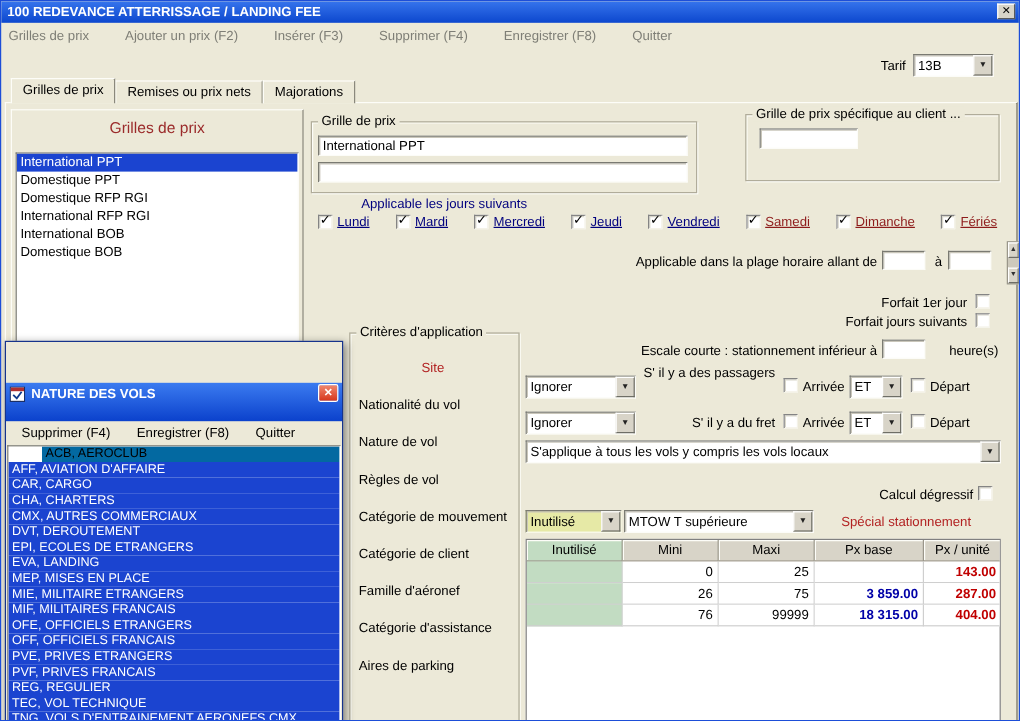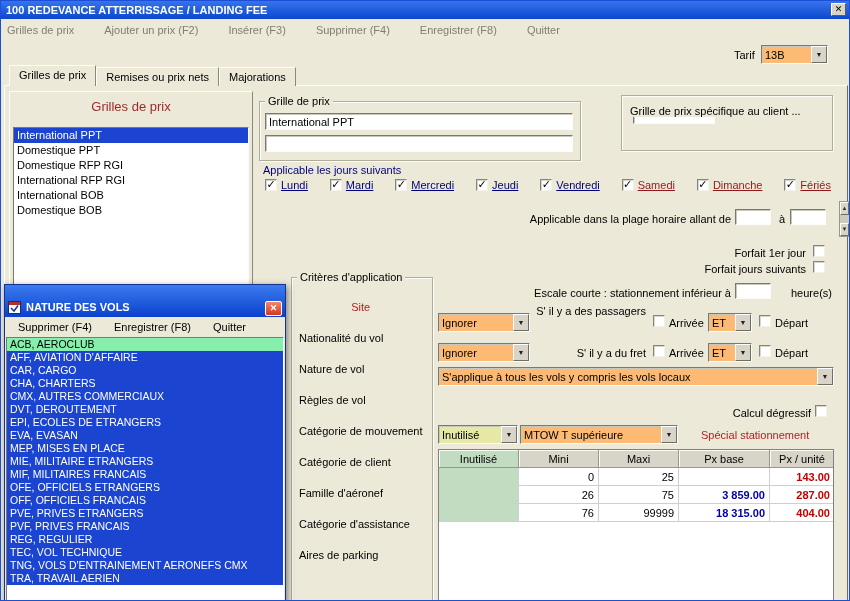--- a/index.html
+++ b/index.html
@@ -42,39 +42,39 @@
   }
   
   .group { position:absolute; border:1px solid #b0ac9a; box-shadow:inset 1px 1px 0 #fdfdf8, 1px 1px 0 #fdfdf8; }
   .legend { position:absolute; background:#ECE9D8; padding:0 3px; white-space:nowrap; z-index:2; }
   .tb {
     position:absolute; background:#fff; font:11px "Liberation Sans",sans-serif;
     border:1px solid; border-color:#7a7a72 #fcfcf8 #fcfcf8 #7a7a72;
     box-shadow:inset 1px 1px 0 #c9c6ba; padding:1px 3px;
   }
   .combo {
-    position:absolute; background:#fdba74; display:flex; align-items:stretch;
+    position:absolute; background:#ffffff; display:flex; align-items:stretch;
     border:1px solid; border-color:#7a7a72 #fcfcf8 #fcfcf8 #7a7a72;
     box-shadow:inset 1px 1px 0 #c9c6ba;
   }
   .combo .ctext { flex:1; padding:1px 3px; white-space:nowrap; overflow:hidden; align-self:center; }
   .combo .carrow {
     width:16px; background:#D8D4C8; border:1px solid; border-color:#fff #6e6e66 #6e6e66 #fff;
     font-size:7px; display:flex; align-items:center; justify-content:center; color:#222;
   }
   .combo.yellow { background:#E6E9A6; }
   .cb {
     position:absolute; width:12px; height:12px; background:#fff;
     border:1px solid; border-color:#848484 #f4f2e8 #f4f2e8 #848484;
     box-shadow:inset 1px 1px 0 #d8d6ca; text-align:center;
   }
   .cb i { font-style:normal; font-size:11px; line-height:9px; display:block; }
   .rlabel { position:absolute; text-align:right; white-space:nowrap; }
   .llabel { position:absolute; white-space:nowrap; }
-  .navy { color:#00007E; }
+  .navy { color:#00007E;margin-left:38px; }
   .wkend { color:#8E1B1B; }
   .redtxt { color:#B22222;text-align:center; }
   .maroon { color:#9B2B2B; }
   
   .days-row { position:absolute; left:264px; top:178px; width:566px; display:flex; justify-content:space-between; align-items:center; }
   .day { display:flex; align-items:center; }
   .day .cb { position:relative; flex:none; }
   .dlbl { text-decoration:underline; margin-left:4px; white-space:nowrap; }
   
   .left-frame { position:absolute; left:8px; top:90px; width:244px; height:505px; border:1px solid; border-color:#fdfdf8 #8a887c #8a887c #fdfdf8; }
@@ -105,32 +105,32 @@
   .crit-list { position:absolute; left:298px; top:300px; display:flex; flex-direction:column; gap:18px; }
   .crit-list span { line-height:13px; white-space:nowrap; }
   
   .popup {
     position:absolute; left:3px; top:283px; width:282px; height:400px; z-index:10;
     background:#ECE9D8; border:1px solid #16338C; box-shadow:2px 2px 7px rgba(0,0,0,.45);
     display:flex; flex-direction:column;
   }
   .p-title {
     height:21px; flex:none; background:linear-gradient(180deg,#3B7BF0,#0B41CC);
-    display:flex; align-items:flex-start; padding:16px 3px; color:#fff; font-weight:bold;
+    display:flex; align-items:flex-end; padding:16px 3px; color:#fff; font-weight:bold;margin-top:34px;
   }
   .p-title svg { margin-right:5px; flex:none; }
   .p-close {
     margin-left:auto; width:17px; height:15px; flex:none;
     background:linear-gradient(180deg,#F0876D,#D6361C); border:1px solid #fff; border-radius:2px;
     color:#fff; font-size:9px; font-weight:bold; text-align:center; line-height:13px;
   }
   .p-menu { height:20px; flex:none; display:flex; align-items:center; gap:22px; padding-left:13px; color:#000; }
   .p-list { flex:1; background:#fff; margin:0 1px 1px; border:1px solid; border-color:#7a7a72 #fff #fff #7a7a72; overflow:hidden; }
   .p-item { height:13px; line-height:13px; padding-left:3px; font-size:10.5px; white-space:nowrap; background:#1B44D0; color:#fff; }
-  .p-item.first { background:#86efac; color:#000; }
+  .p-item.first { background:#0369a1; color:#000;margin-left:28px; }
 </style>
 </head>
 <body>
 
 <div class="app">
 
   <div class="titlebar">
     <span>100 REDEVANCE ATTERRISSAGE / LANDING FEE</span>
   </div>
   <div class="btn-close-main">✕</div>
@@ -168,21 +168,21 @@
     <div class="li">International BOB</div>
     <div class="li">Domestique BOB</div>
   </div>
 
   <div class="group" style="left:258px; top:100px; width:322px; height:60px;"></div>
   <span class="legend" style="left:264px; top:94px;">Grille de prix</span>
   <input class="tb" style="left: 264px; top: 112px; width: 308px; height: 17px;" value="International PPT">
   <input class="tb" style="left: 264px; top: 134px; width: 308px; height: 17px;" value="">
 
   <div class="group" style="left:620px; top:94px; width:212px; height:56px;"></div>
-  <span class="legend" style="left:626px; top:104px;">Grille de prix spécifique au client ...</span>
+  <span class="legend" style="left:626px; top:88px;">Grille de prix spécifique au client ...</span>
   <input class="tb" style="left: 632px; top: 106px; width: 82px; height: 17px;" value="">
 
   <span class="llabel navy" style="left:262px; top:163px;">Applicable les jours suivants</span>
   <div class="days-row">
     <span class="day">
         <span class="cb" style="position:relative;">
           <i>✓</i>
         </span>
         <span class="dlbl navy">Lundi</span>
       </span>
@@ -357,21 +357,21 @@
       <span>Quitter</span>
     </div>
     <div class="p-list">
       <div class="p-item first">ACB, AEROCLUB</div>
       <div class="p-item">AFF, AVIATION D'AFFAIRE</div>
       <div class="p-item">CAR, CARGO</div>
       <div class="p-item">CHA, CHARTERS</div>
       <div class="p-item">CMX, AUTRES COMMERCIAUX</div>
       <div class="p-item">DVT, DEROUTEMENT</div>
       <div class="p-item">EPI, ECOLES DE ETRANGERS</div>
-      <div class="p-item">EVA, EVASAN</div>
+      <div class="p-item">EVA, LANDING</div>
       <div class="p-item">MEP, MISES EN PLACE</div>
       <div class="p-item">MIE, MILITAIRE ETRANGERS</div>
       <div class="p-item">MIF, MILITAIRES FRANCAIS</div>
       <div class="p-item">OFE, OFFICIELS ETRANGERS</div>
       <div class="p-item">OFF, OFFICIELS FRANCAIS</div>
       <div class="p-item">PVE, PRIVES ETRANGERS</div>
       <div class="p-item">PVF, PRIVES FRANCAIS</div>
       <div class="p-item">REG, REGULIER</div>
       <div class="p-item">TEC, VOL TECHNIQUE</div>
       <div class="p-item">TNG, VOLS D'ENTRAINEMENT AERONEFS CMX</div>

